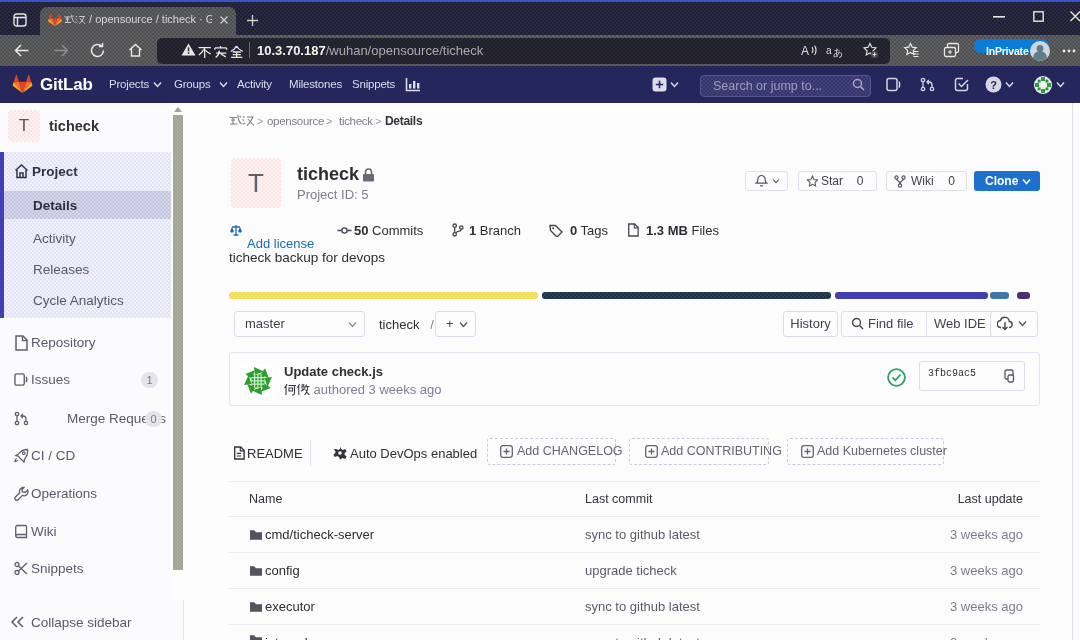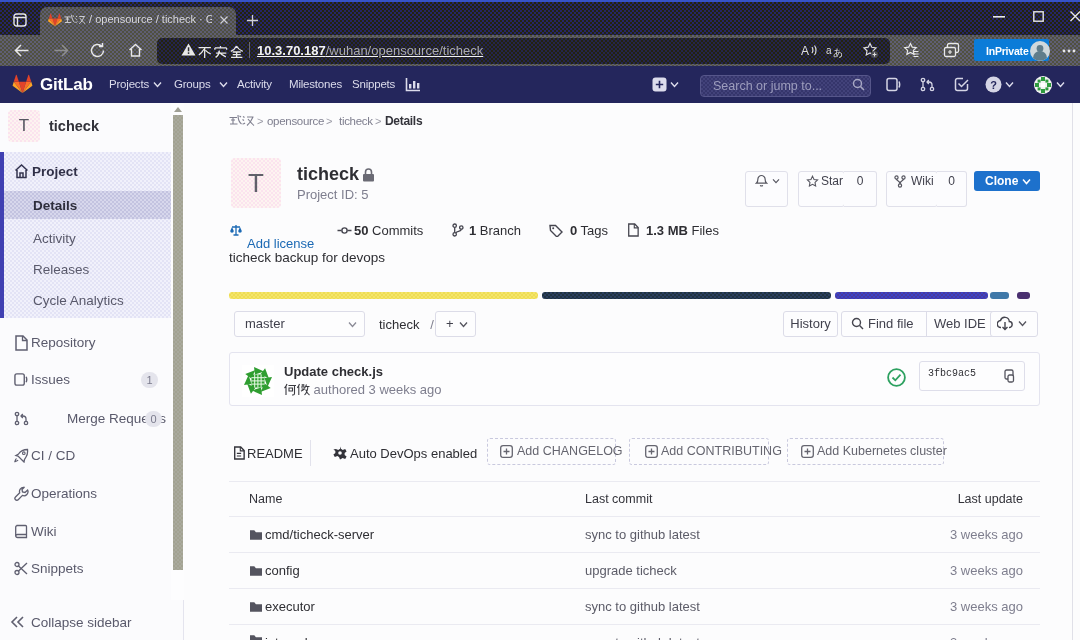--- a/index.html
+++ b/index.html
@@ -10,21 +10,21 @@
 #titlebar { left:0; top:0; width:1080px; height:35px;
   background:repeating-conic-gradient(#23230e 0% 25%, #252567 0% 50%) 0 0/4px 4px;
   border-top:2px solid #3653c7; }
 #tab { left:40px; top:7px; width:196px; height:28px; border-radius:7px 7px 0 0;
   background:repeating-conic-gradient(#4f4f41 0% 25%, #5e5e71 0% 50%) 0 0/4px 4px; }
 #tabtitle { left:64px; top:13px; color:#d8d8dc; font-size:11px; white-space:nowrap; width:148px; overflow:hidden;}
 #toolbar { left:0; top:35px; width:1080px; height:31px;
   background:repeating-conic-gradient(#50503f 0% 25%, #5f5f73 0% 50%) 0 0/4px 4px; }
 #addrbar { left:157px; top:38px; width:733px; height:26px; border-radius:5px;
   background:repeating-conic-gradient(#232310 0% 25%, #24244e 0% 50%) 0 0/4px 4px; }
-#inprivate { left:974px; top:39px; width:75px; height:22px; border-radius:2px; background:#0b7cd8;
+#inprivate { left:974px; top:39px; width:75px; height:14px; border-radius:12px; background:#0b7cd8;
   color:#fff; font-size:10.5px; font-weight:700; letter-spacing:-0.2px; line-height:24px; padding-left:12px; }
 
 #navbar { left:0; top:66px; width:1080px; height:37px; background:#24265c; }
 .navlink { position:absolute; top:66px; height:37px; line-height:37px; color:#dcdcec; font-size:11.5px; letter-spacing:-0.2px; white-space:nowrap; }
 #searchbox { left:700px; top:75px; width:171px; height:22px; border-radius:4px;
   background:repeating-conic-gradient(#35356b 0% 25%, #42427a 0% 50%) 0 0/4px 4px;
   border:1px solid #56568a; color:#9d9dbd; font-size:12.5px; line-height:20px; padding-left:12px; }
 
 #sidebar { left:0; top:103px; width:184px; height:537px; background:#fbfbfd; border-right:1px solid #e4e4ee; }
 #sb-scrolltrack { left:171px; top:103px; width:13px; height:497px; background:#fdfdfe; }
@@ -36,21 +36,21 @@
 #details-row { left:4px; top:191px; width:167px; height:28px;
   background:repeating-conic-gradient(#c3c3e0 0% 25%, #d7d7ec 0% 50%) 0 0/4px 4px; }
 .sbitem { position:absolute; white-space:nowrap; font-size:13.5px; color:#59596b; }
 .badge { position:absolute; font-size:11px; color:#7a7a8c; background:#e4e4ec; border-radius:8px;
   text-align:center; width:17px; height:16px; line-height:16px; }
 .gray { color:#7e7e8e; }
 .dark { color:#2e2e33; }
 .blue { color:#1b69b4;margin-top:13px; }
 #clonebtn { left:974px; top:171px; width:66px; height:20px; background:#1d71cc; border-radius:3px;
   color:#fff; font-size:12px; font-weight:700; text-align:left; line-height:20px; padding-left:11px;}
-.btn { position:absolute; top:171px; height:36px; white-space:nowrap; border:1px solid #e0e0ea; border-radius:3px; background:#fcfcfe;
+.btn { position:absolute; top:171px; height:20px; white-space:nowrap; border:1px solid #e0e0ea; border-radius:3px; background:#fcfcfe;
   font-size:12px; color:#41414d; line-height:18px; }
 .seg { position:absolute; top:292px; height:7px; border-radius:3px; }
 .b2 { position:absolute; height:26px; white-space:nowrap; border:1px solid #dcdce8; border-radius:3px; background:#fdfdfe;
   font-size:13px; color:#41414d; line-height:24px; }
 .dashed { position:absolute; height:27px; white-space:nowrap; border:1px dashed #c9c9de; border-radius:3px;
   font-size:12.5px; color:#65656f; line-height:25px; }
 table#tree { position:absolute; left:229px; top:481px; width:811px; border-collapse:collapse; table-layout:fixed;
   font-size:13px; color:#2e2e33; }
 #tree th { font-weight:400; font-size:12.5px; color:#33333a; text-align:left; height:35px;
   border-top:1px solid #eaeaf1; border-bottom:1px solid #eaeaf1; }
@@ -89,21 +89,21 @@
     </svg><svg class="cjk" width="14" height="14" viewBox="0 0 13 12" style="margin-left:2px;">
       <g stroke="#e8e8e8" stroke-width="1.2" fill="none">
         <path d="M6 0.5V2M0.8 2.2H11.7M0.8 2.2V4M11.7 2.2V4M2 7H11.5M5 4.5C5 7 3.5 9.5 1.5 11M4 5.5C6 7.5 9 9.5 11 10.5"></path>
       </g>
     </svg><svg class="cjk" width="14" height="14" viewBox="0 0 13 12" style="margin-left:2px;">
       <g stroke="#e8e8e8" stroke-width="1.2" fill="none">
         <path d="M6 0.5C5 2.5 3 4.5 0.8 5.5M6 0.5C7 2.5 9.5 4.5 11.8 5.5M2.5 6H10M6.2 6V11M2.5 8.5H10M1 11H11.5"></path>
       </g>
     </svg></div>
 <div class="abs" style="left:249px;top:42px;width:1px;height:16px;background:#6a6a70;z-index:5;"></div>
-<div class="abs" style="left:257px;top:43px;font-size:13px;color:#f2f2f2;font-weight:700;z-index:5;text-decoration:underline;">10.3.70.187<span style="color:#ababaf;font-weight:400;">/wuhan/opensource/ticheck</span></div>
+<div class="abs" style="left:257px;top:43px;font-size:13px;color:#f2f2f2;font-weight:700;z-index:5;">10.3.70.187<span style="color:#ababaf;font-weight:400;">/wuhan/opensource/ticheck</span></div>
 <div class="abs" id="toolbar"></div>
 <div class="abs" id="addrbar"></div>
 <div class="abs" id="inprivate">InPrivate</div>
 
 <div class="abs" id="navbar"></div>
 <div class="abs navlink" style="left:40px;font-size:17px;font-weight:700;color:#fff;">GitLab</div>
 <div class="abs navlink" style="left:109px;">Projects</div>
 <div class="abs navlink" style="left:174px;">Groups</div>
 <div class="abs navlink" style="left:237px;">Activity</div>
 <div class="abs navlink" style="left:289px;">Milestones</div>

